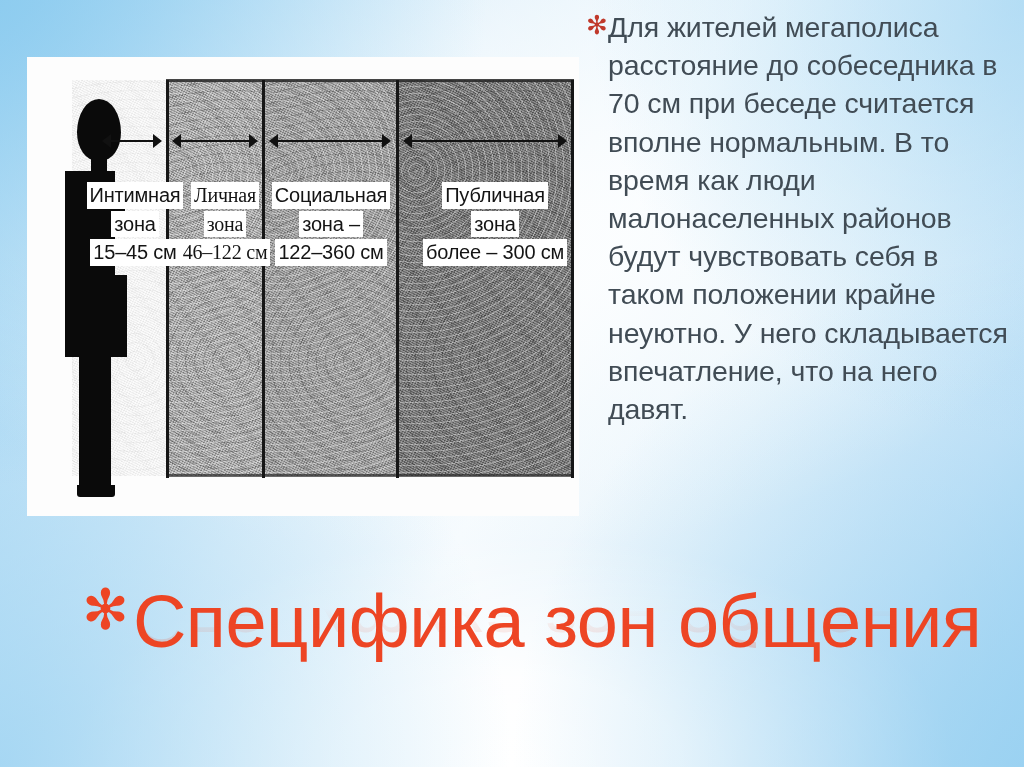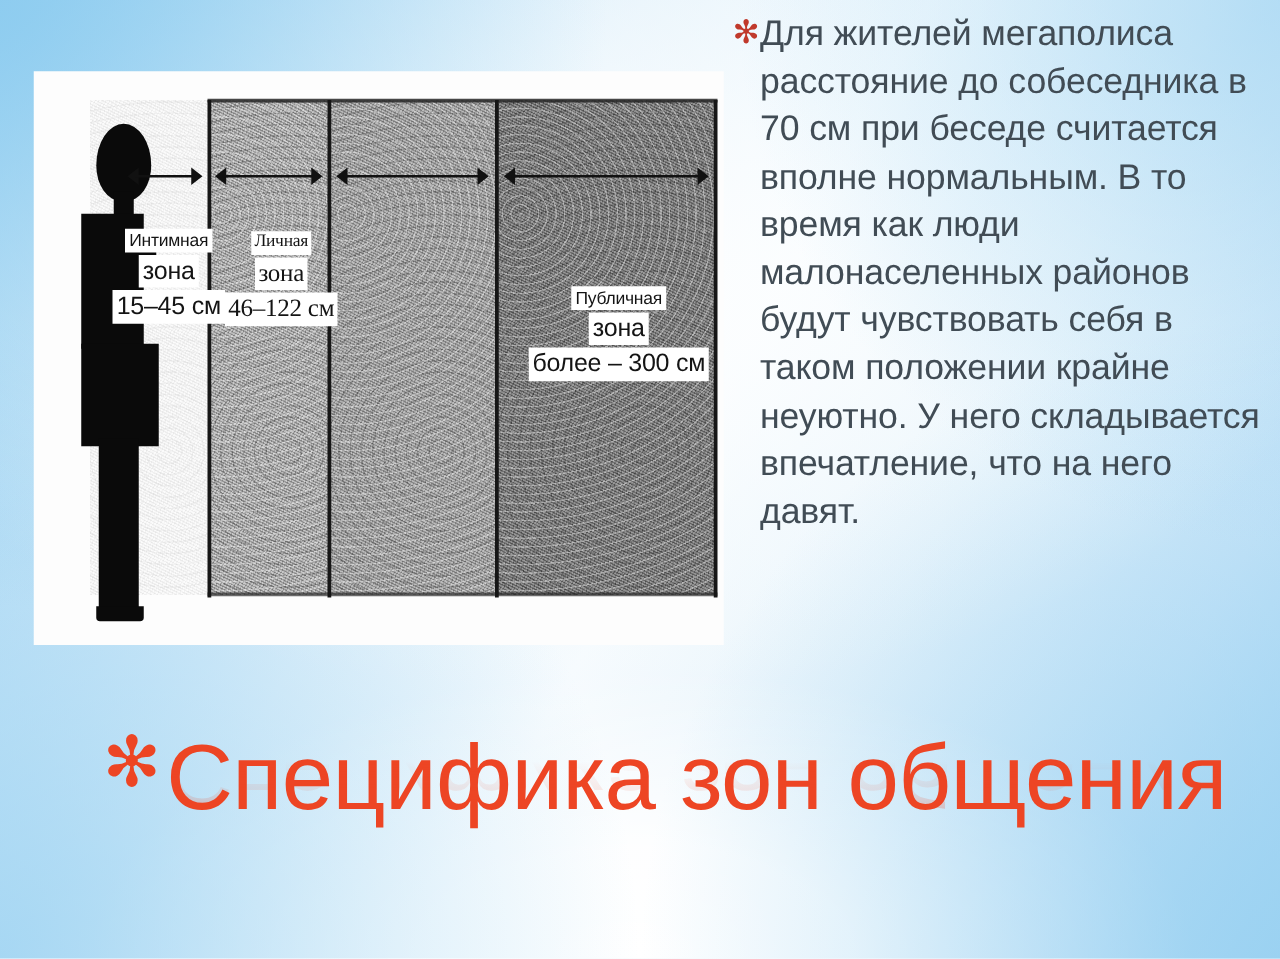--- a/index.html
+++ b/index.html
@@ -212,28 +212,28 @@
     line-height: 1.33;
     letter-spacing: -0.2px;
   }
   .zone-label .ln {
     display: inline-block;
     background: #ffffff;
     padding: 0 3px;
     white-space: nowrap;
     margin-bottom: 2px;
   }
-  .zone-label .ln.t { font-size: 14px; }
+  .zone-label .ln.t { font-size: 20px; }
   .zone-label .ln.m { font-size: 20px; }
   .zone-label .ln.b { font-size: 20px; }
 
   .label-intimate { left: 56px;  top: 125px; width: 104px; }
   .label-personal { left: 146px; top: 125px; width: 104px; font-family: Liberation Serif, serif; }
   .label-social   { left: 240px; top: 125px; width: 128px; }
-  .label-public   { left: 392px; top: 125px; width: 152px; margin-top: 46px; }
+  .label-public   { left: 392px; top: 125px; width: 152px; }
 
   
   .body-block {
     position: absolute;
     left: 586px;
     top: 8px;
     width: 432px;
   }
   .bullet-row {
     display: flex;
@@ -369,20 +369,25 @@
         <span class="ln m">зона</span><br>
         <span class="ln b">15–45 см</span>
       </div>
 
       <div class="zone-label label-personal">
         <span class="ln t">Личная</span><br>
         <span class="ln m">зона</span><br>
         <span class="ln b">46–122 см</span>
       </div>
 
+      <div class="zone-label label-social">
+        <span class="ln t">Социальная</span><br>
+        <span class="ln m">зона –</span><br>
+        <span class="ln b">122–360 см</span>
+      </div>
 
       <div class="zone-label label-public">
         <span class="ln t">Публичная</span><br>
         <span class="ln m">зона</span><br>
         <span class="ln b">более – 300 см</span>
       </div>
 
     </div>
   </div>
 

